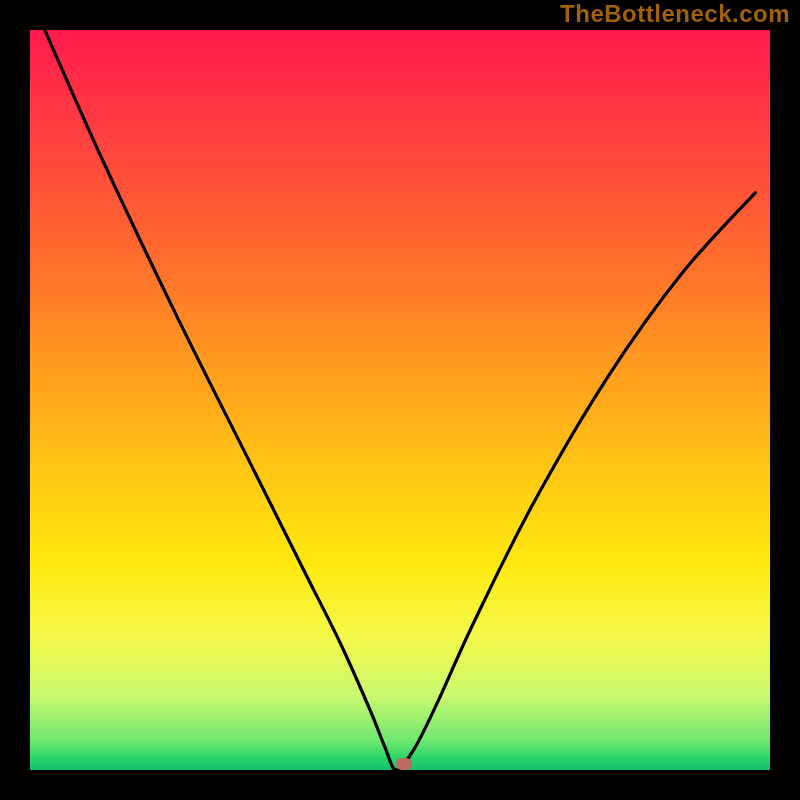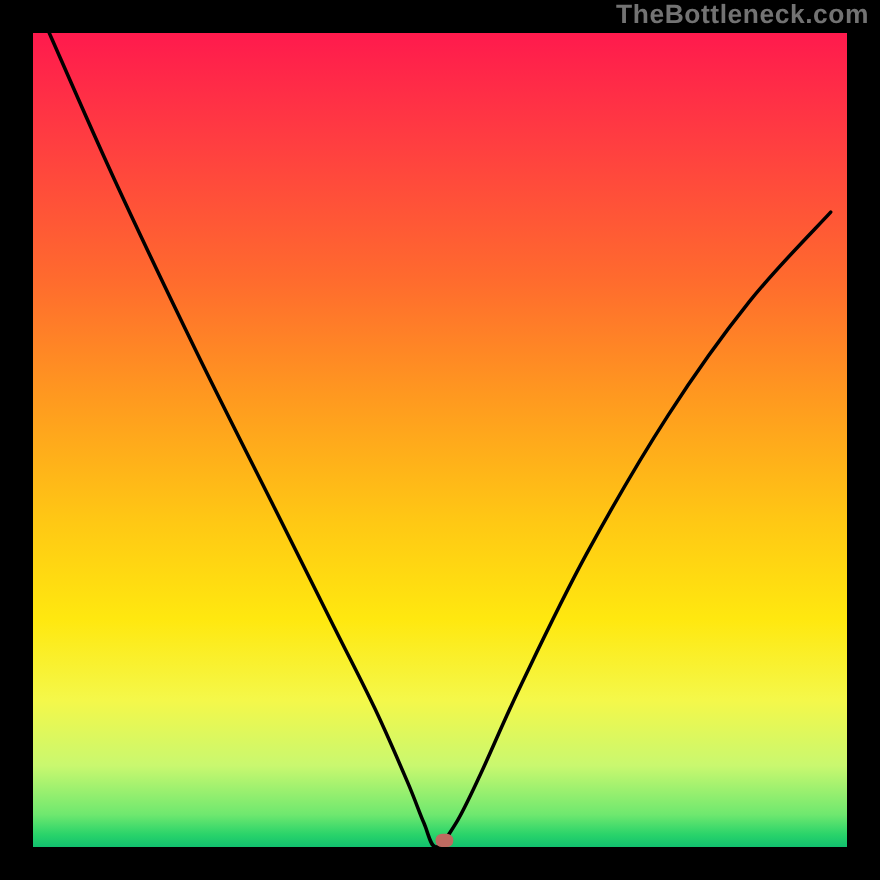--- a/index.html
+++ b/index.html
@@ -16,21 +16,21 @@
     height: 800px;
     background: #000;
   }
   .watermark {
     position: absolute;
     top: 0;
     right: 10px;
     font-family: Arial, Helvetica, sans-serif;
     font-size: 24px;
     font-weight: 600;
-    color: #737373;
+    color: #a16207;
     letter-spacing: 0.5px;
     z-index: 30;
     user-select: none;
     pointer-events: none;
     text-align: center;
   }
   .plot-area {
     position: absolute;
     left: 30px;
     top: 30px;

